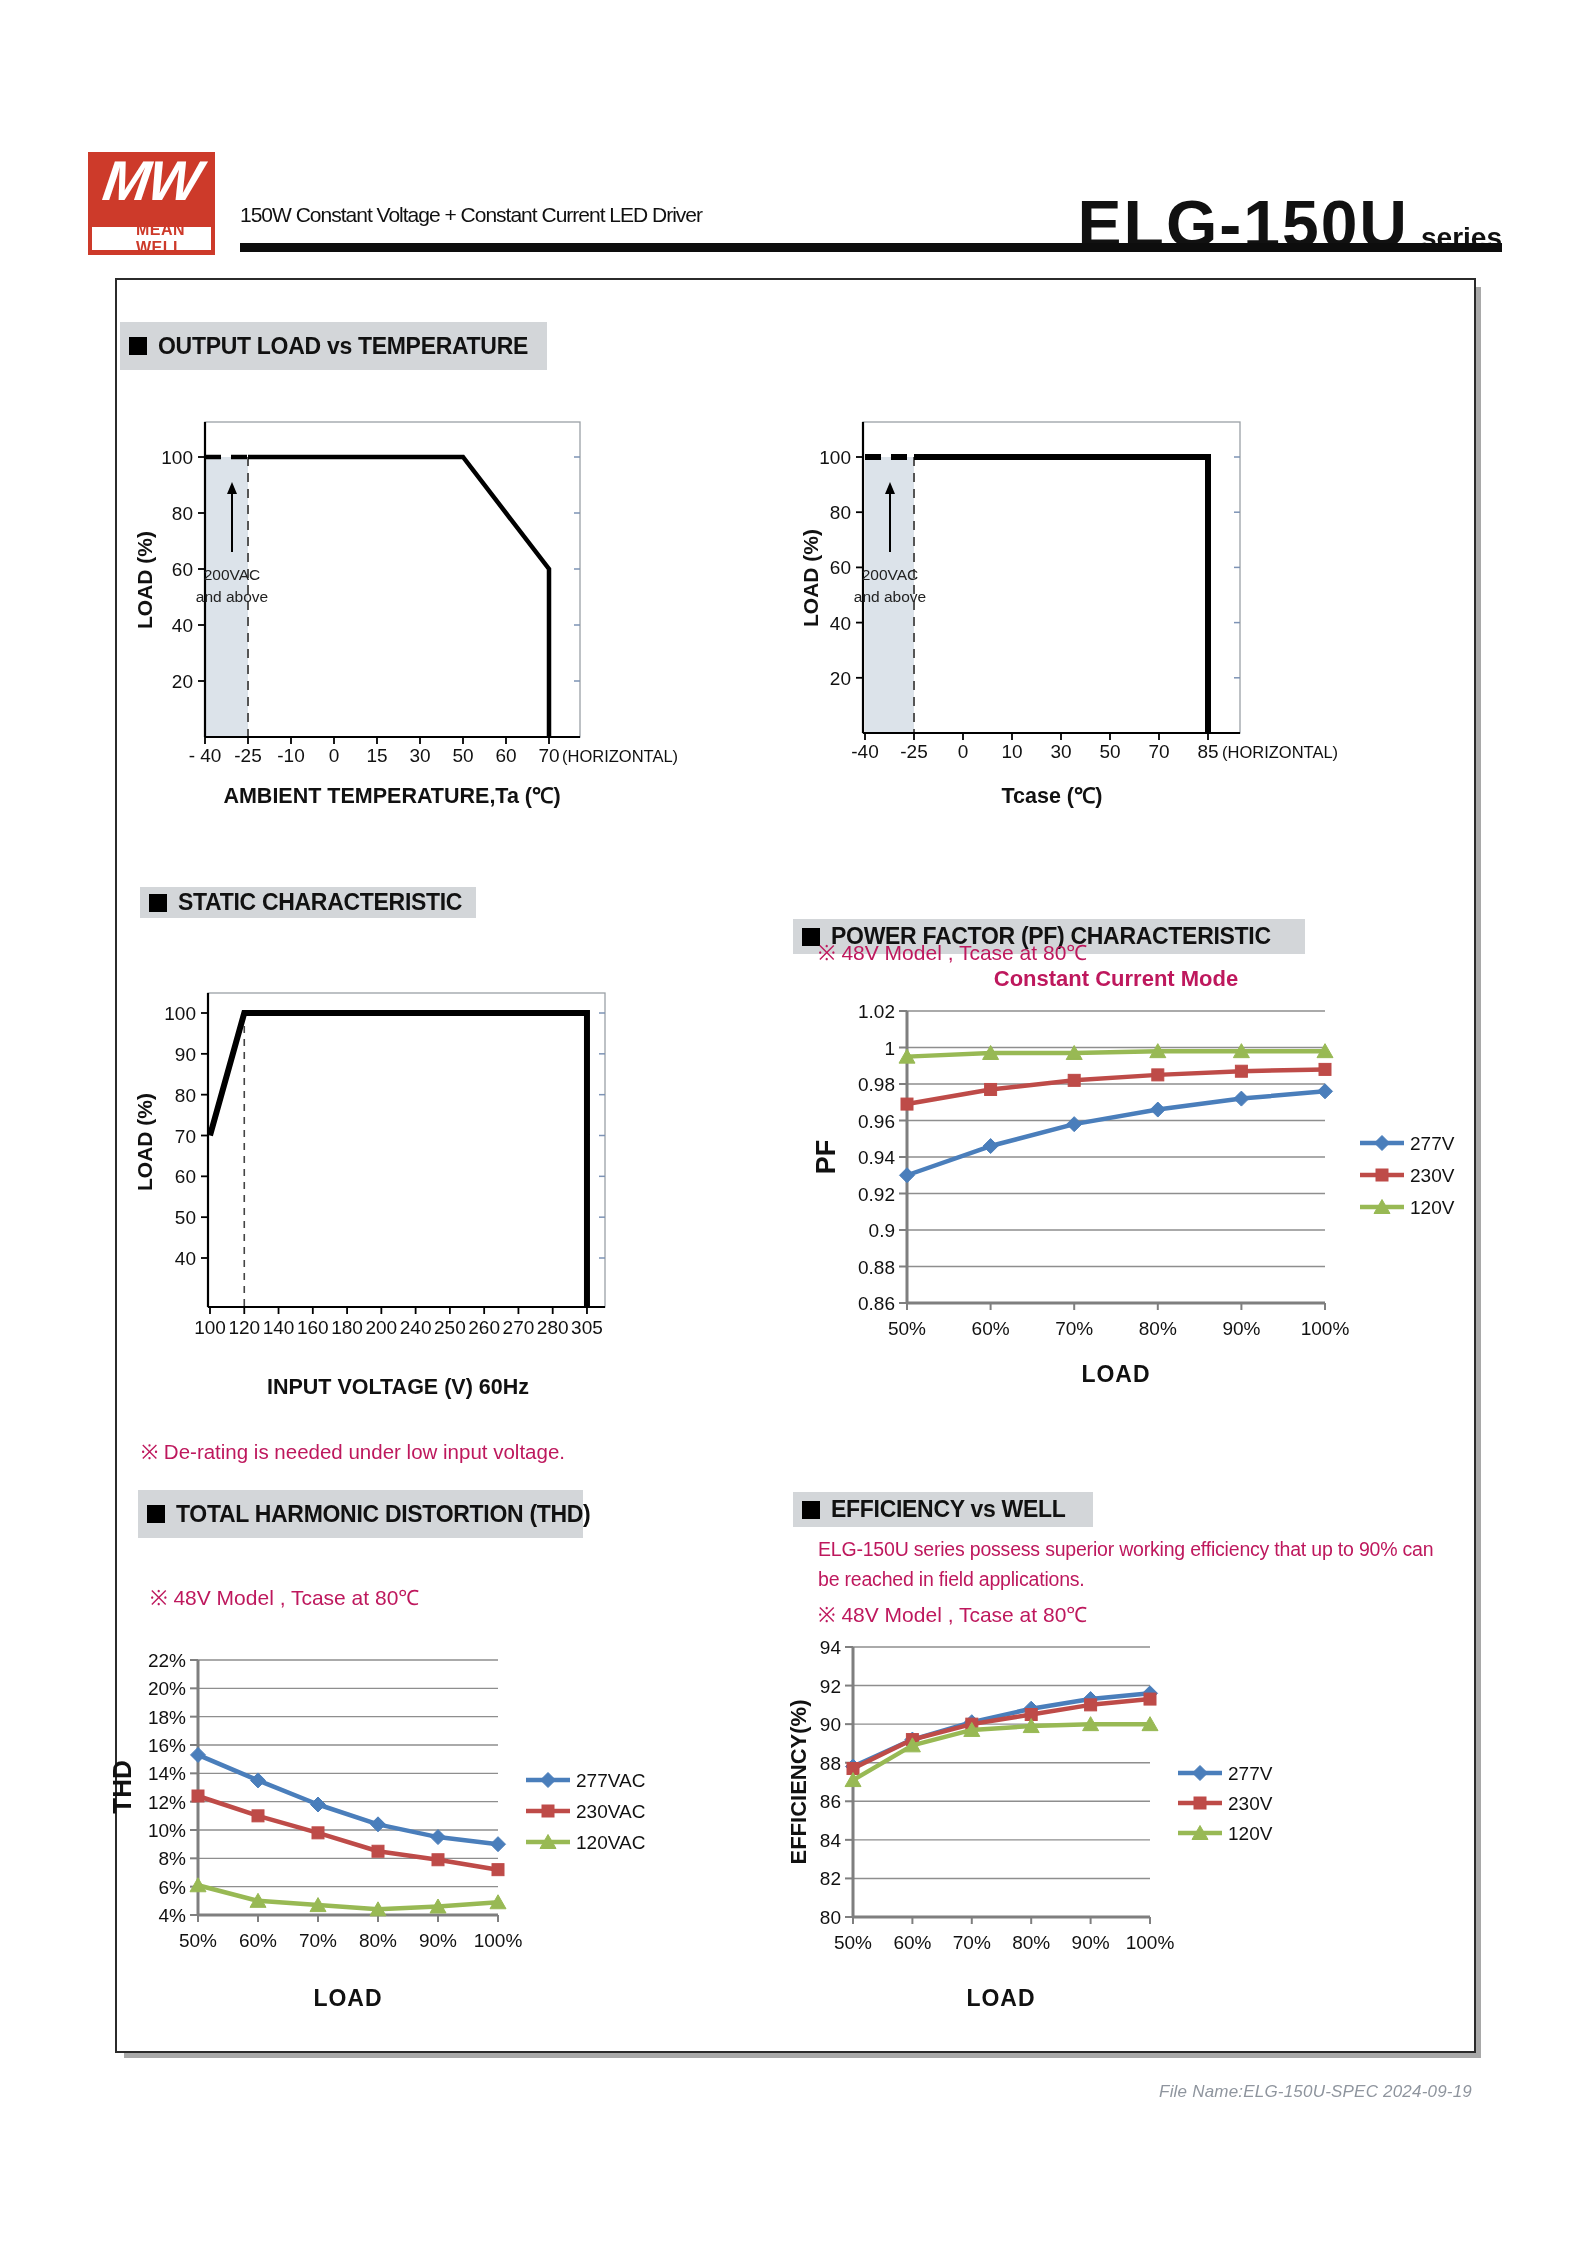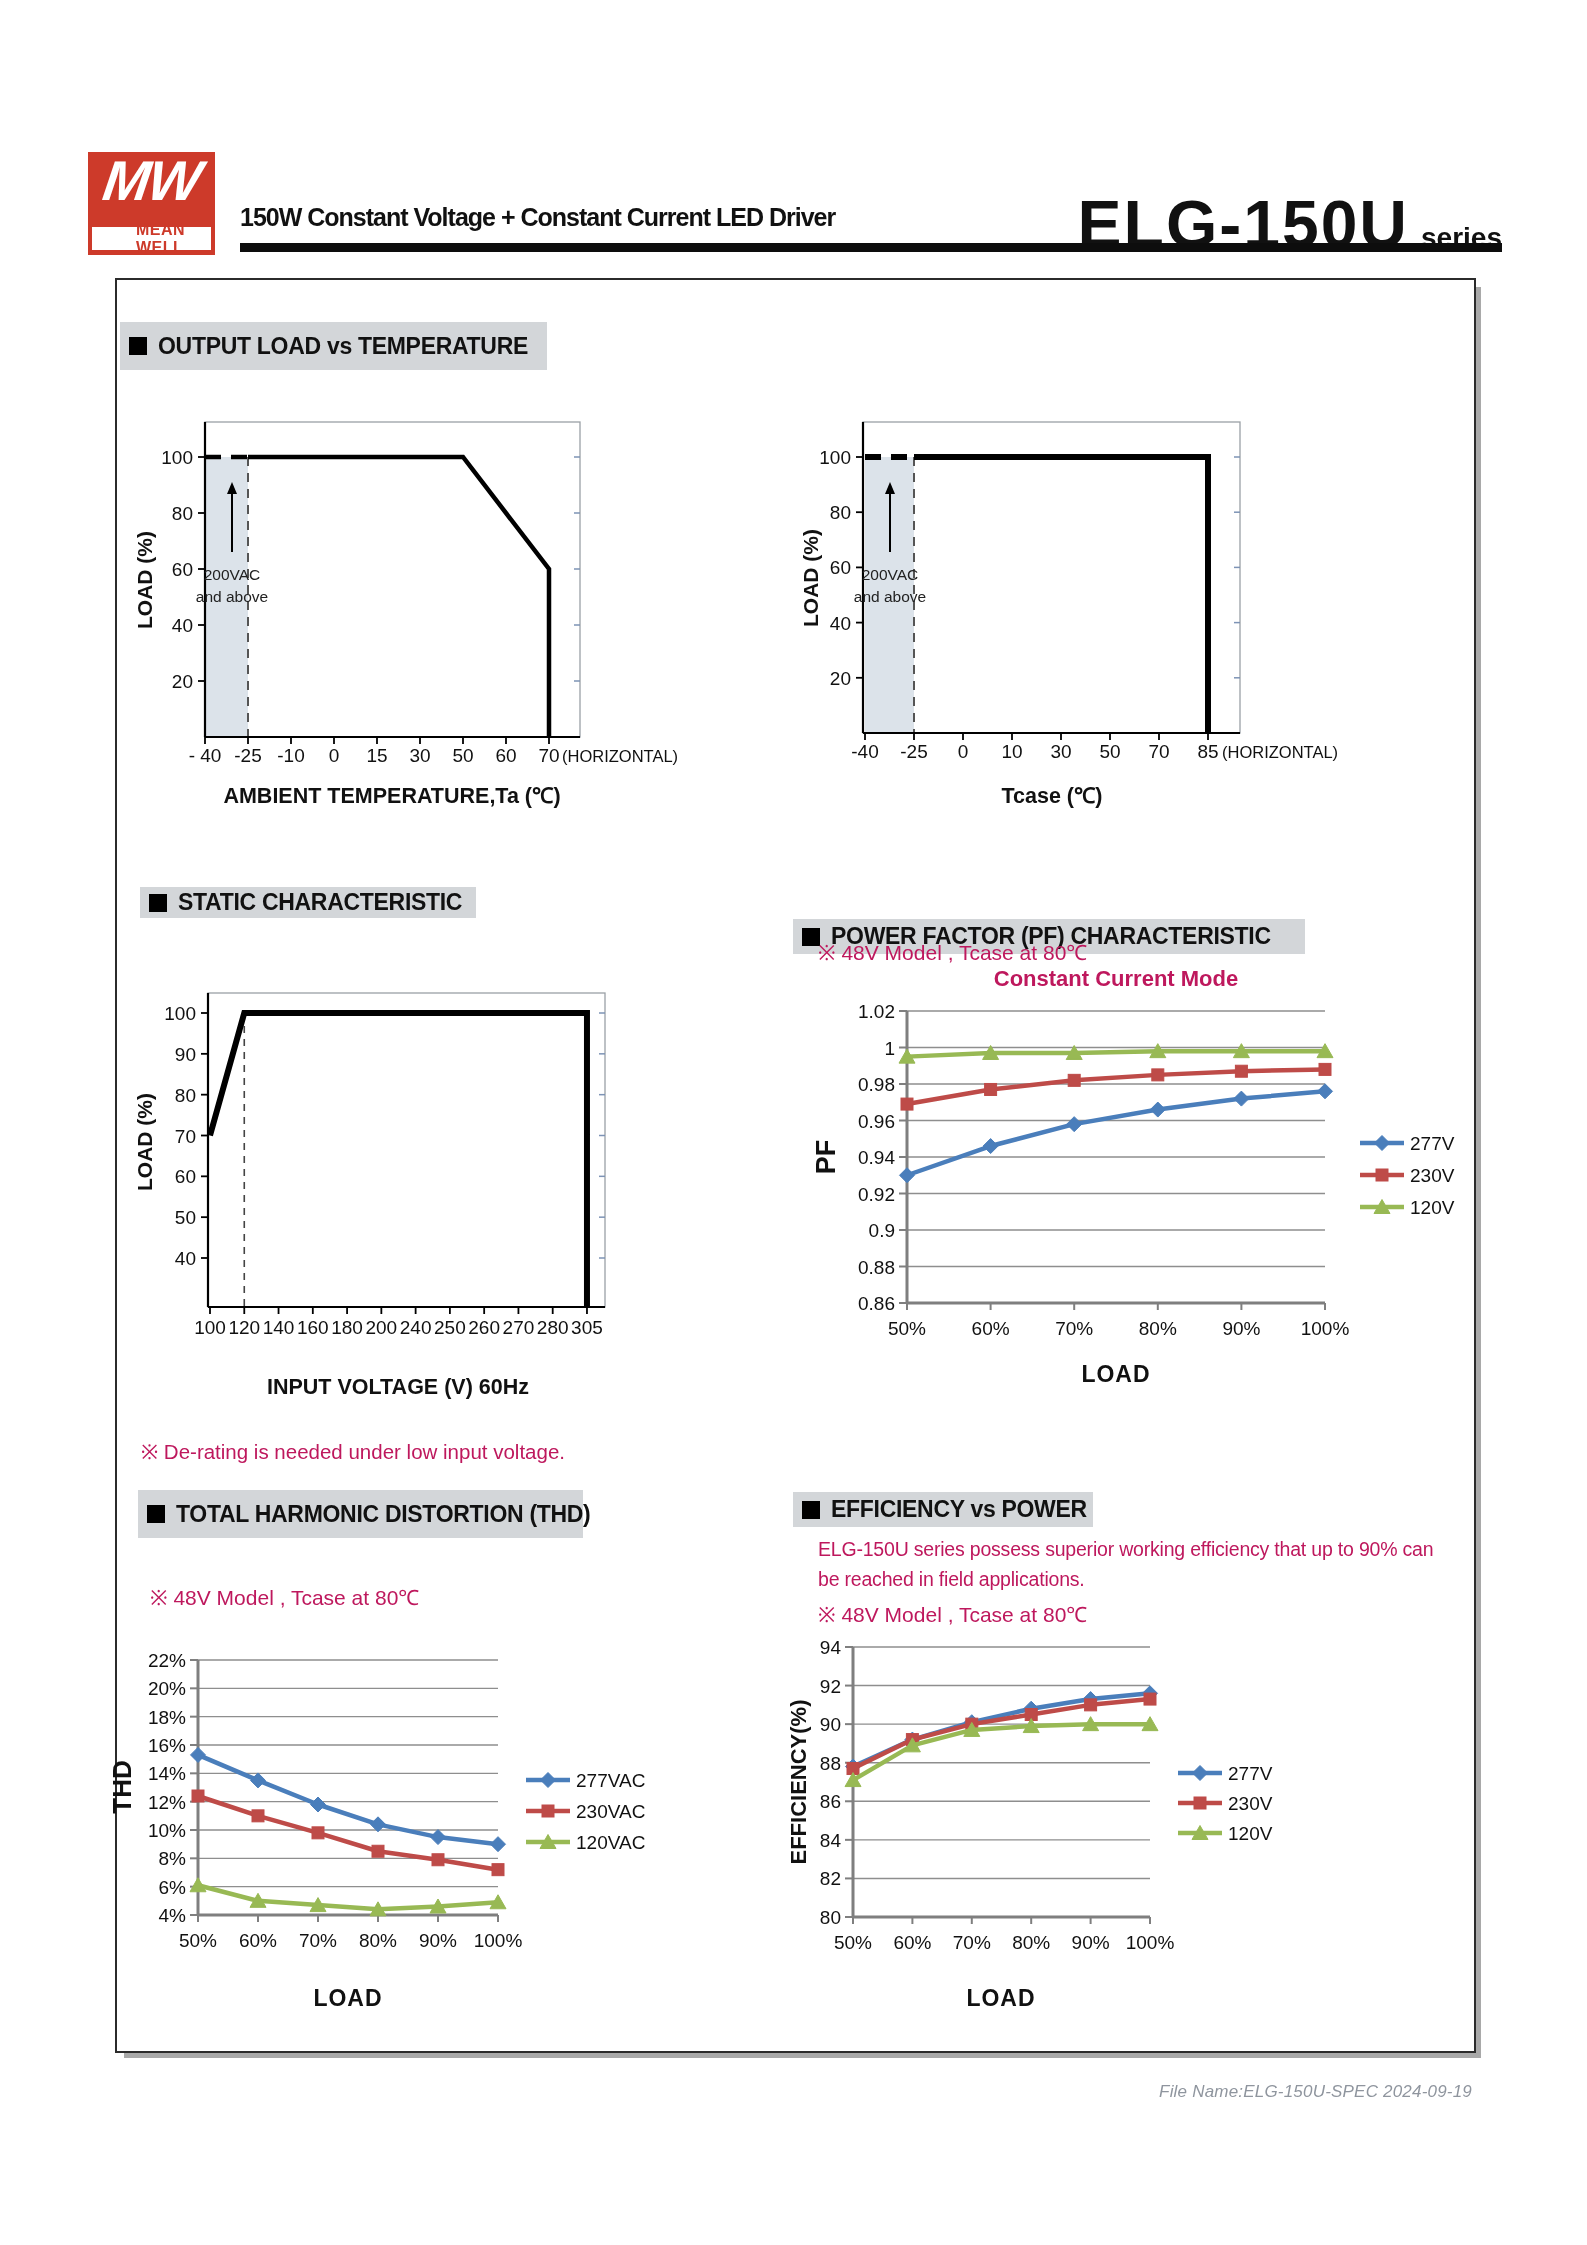--- a/index.html
+++ b/index.html
@@ -6,21 +6,21 @@
   .page{position:relative;width:1587px;height:2245px;background:#ffffff;
         font-family:"Liberation Sans",sans-serif;color:#111;overflow:hidden;margin:0 auto;}
   
   .logo{position:absolute;left:88px;top:152px;width:127px;height:103px;background:#cd3a2a;}
   .logo .mw{position:absolute;left:0;right:0;top:-4px;text-align:center;
             font-weight:bold;font-style:italic;font-size:56px;color:#fff;
             transform:skewX(-8deg);letter-spacing:-2px;}
   .logo .band{position:absolute;left:4px;right:4px;bottom:5px;height:23px;background:#fff;
               display:flex;align-items:center;justify-content:center;padding-left:44px;}
   .logo .band span{color:#cd3a2a;font-weight:bold;font-size:16px;letter-spacing:0.5px;}
-  .doc-title{position:absolute;left:240px;top:203px;font-size:25px;font-weight:bold;
+  .doc-title{position:absolute;left:240px;top:203px;font-size:21px;font-weight:normal;
              letter-spacing:-1px;white-space:nowrap;}
   .product{position:absolute;right:85px;top:186px;display:flex;align-items:baseline;white-space:nowrap;}
   .product .name{font-size:66px;font-weight:bold;letter-spacing:2px;}
   .product .suffix{font-size:28px;font-weight:bold;margin-left:12px;}
   .hrule{position:absolute;left:240px;top:243px;width:1262px;height:9px;background:#0d0d0d;}
   
   .content-box{position:absolute;left:115px;top:278px;width:1357px;height:1771px;
                border:2px solid #2b2b2b;background:#fff;box-shadow:7px 7px 0 -2px #a9a9a9;}
   
   .sec-bar{position:absolute;background:#d3d6d9;display:flex;align-items:center;
@@ -64,21 +64,21 @@
   <div class="sec-bar" style="left:793px;top:889px;width:512px;height:35px;margin-top:30px;">
     <span class="sq"></span>
     <span>POWER FACTOR (PF) CHARACTERISTIC</span>
   </div>
   <div class="sec-bar" style="left:138px;top:1490px;width:445px;height:48px;">
     <span class="sq"></span>
     <span>TOTAL HARMONIC DISTORTION (THD)</span>
   </div>
   <div class="sec-bar" style="left:793px;top:1492px;width:300px;height:35px;">
     <span class="sq"></span>
-    <span>EFFICIENCY vs POWER</span>
+    <span>EFFICIENCY vs WELL</span>
   </div>
 
   <div class="note" style="left:818px;top:938px;font-size:21px;">※ 48V Model , Tcase at 80℃</div>
   <div class="note" style="left:916px;top:966px;width:400px;text-align:center;font-size:22px;font-weight:bold;">Constant Current Mode</div>
   <div class="note" style="left:141px;top:1437px;font-size:20.5px;">※ De-rating is needed under low input voltage.</div>
   <div class="note" style="left:150px;top:1583px;font-size:21px;">※ 48V Model , Tcase at 80℃</div>
   <div class="note" style="left:818px;top:1538px;font-size:19.5px;letter-spacing:-0.2px;">ELG-150U series possess superior working efficiency that up to 90% can</div>
   <div class="note" style="left:818px;top:1568px;font-size:19.5px;letter-spacing:-0.2px;">be reached in field applications.</div>
   <div class="note" style="left:818px;top:1600px;font-size:21px;">※ 48V Model , Tcase at 80℃</div>
 

